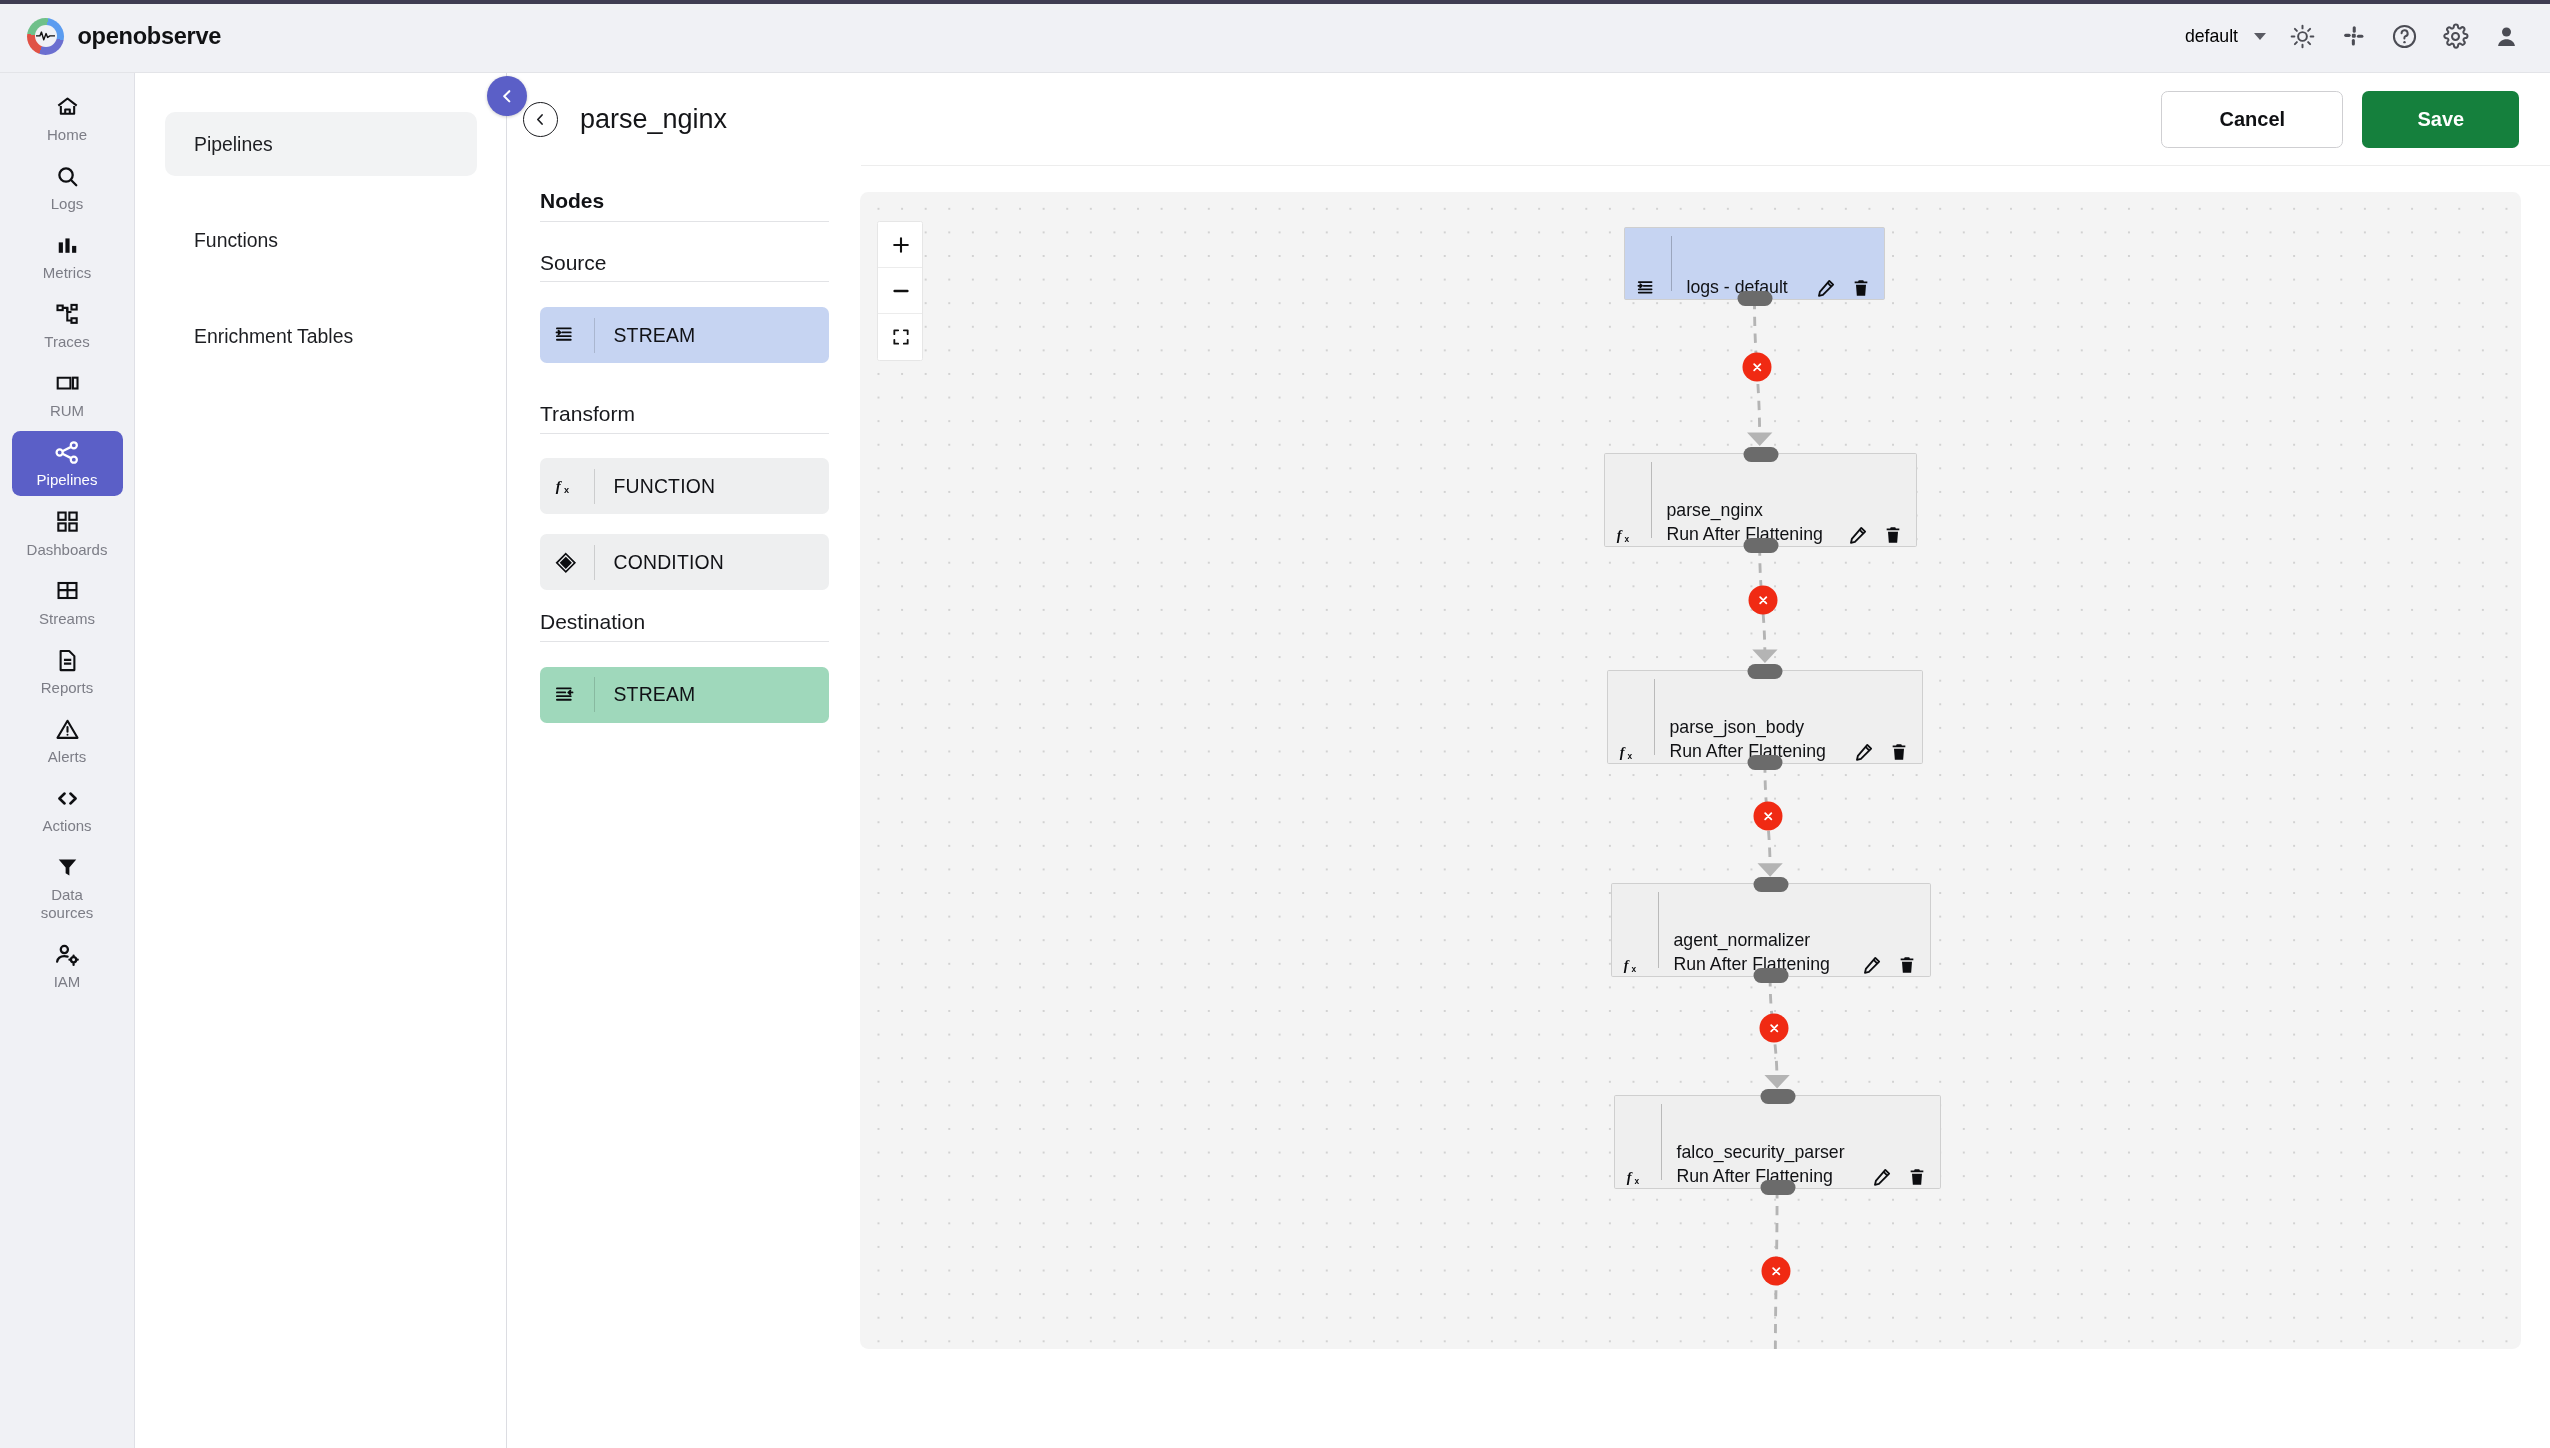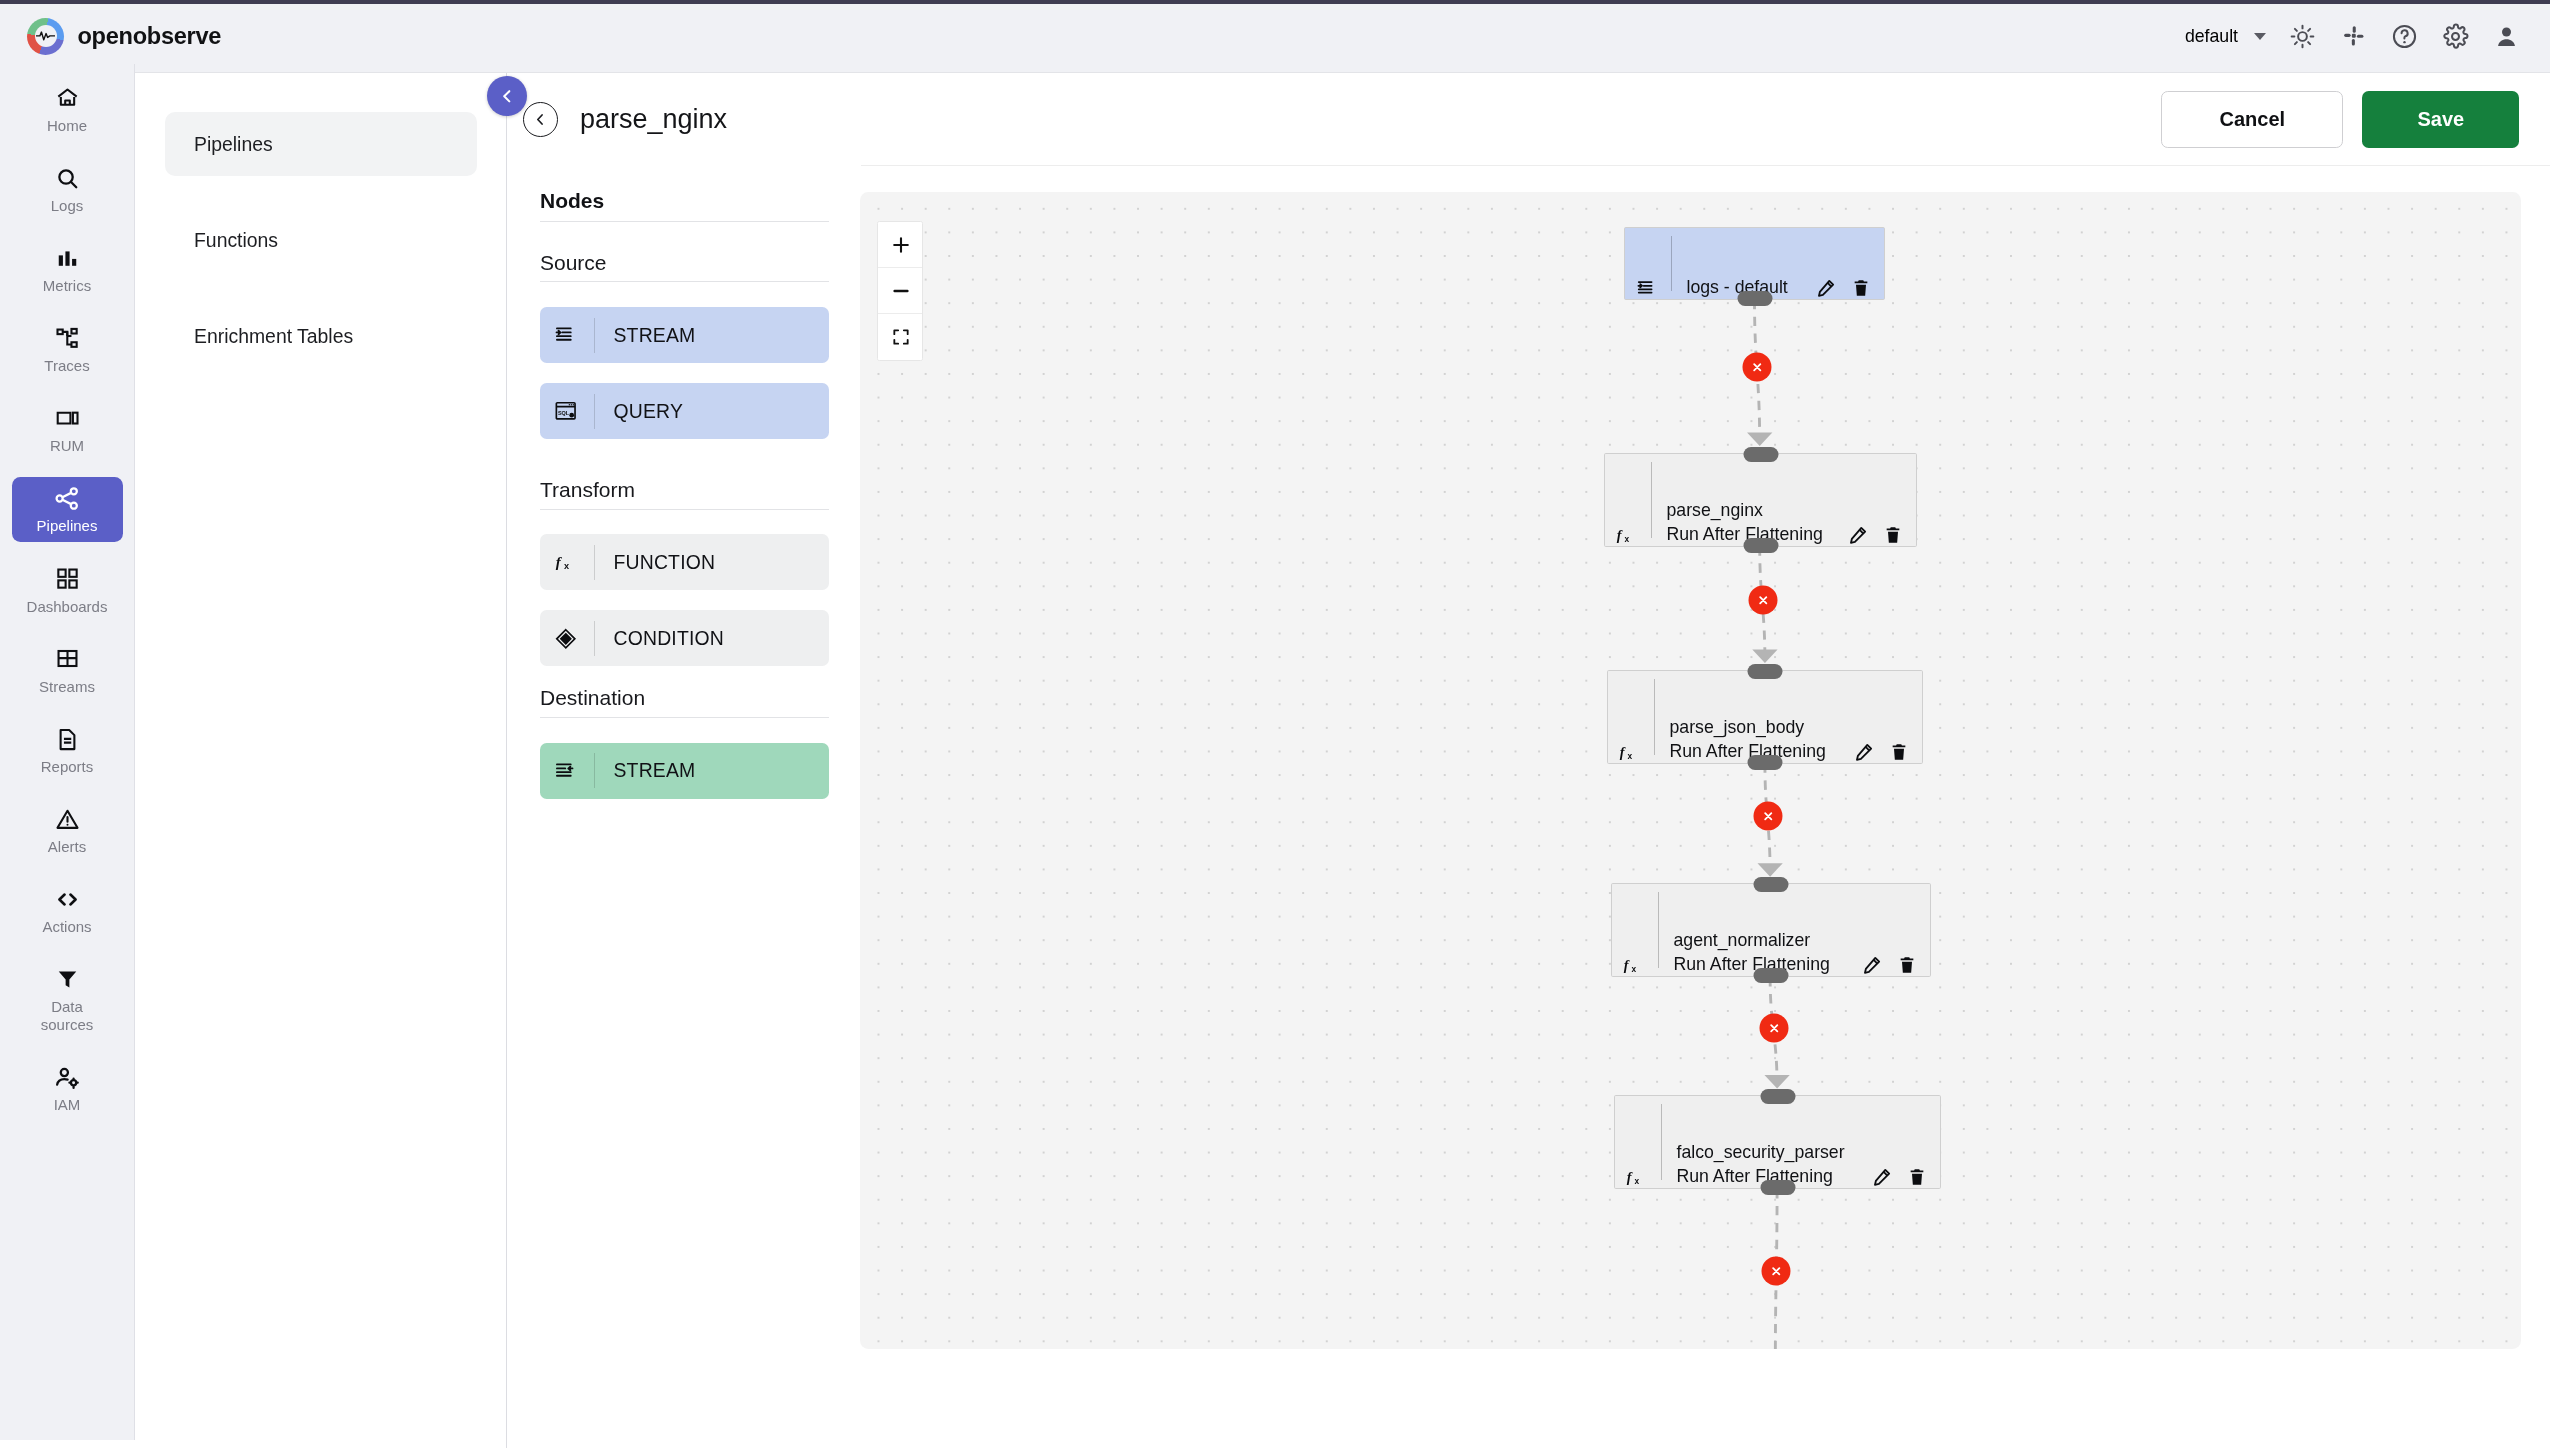--- a/index.html
+++ b/index.html
@@ -35,24 +35,24 @@
   .logo-pulse { position: relative; z-index: 2; width: 18.6px; height: 11.8px; }
   .brand-name { font-size: 23.6px; font-weight: 700; color: #111214; letter-spacing: -0.3px; }
 
   .topbar-right { margin-left: auto; display: flex; align-items: center; gap: 22px; margin-right: 29px; }
   .org-select { display: flex; align-items: center; gap: 16px; font-size: 17.7px; color: #000000; cursor: pointer; }
   .caret { width: 0; height: 0; border-left: 6.7px solid transparent; border-right: 6.7px solid transparent; border-top: 7.6px solid #5a5b63; }
   .tb-icon { width: 29px; height: 29px; display: flex; align-items: center; justify-content: center; cursor: pointer; color: #4b4c54; }
 
   
   #rail {
-    position: absolute; left: 0; top: 64px; width: 135px; height: 1376px;
+    position: absolute; left: 0; top: 73px; width: 135px; height: 1376px;
     background: #f0f1f5; border-right: 0.8px solid #dfe0e6;
     padding-top: 11.8px;
-    display: flex; flex-direction: column; align-items: center; gap: 15px;
+    display: flex; flex-direction: column; align-items: center; gap: 4px;
   }
   .rail-item {
     width: 111px; padding: 7.6px 0 6.7px; border-radius: 8.4px;
     display: flex; flex-direction: column; align-items: center; gap: 4.2px;
     cursor: pointer;
   }
   .rail-item .ri-ico { color: #0e0f12; display: flex; align-items: center; justify-content: center; height: 29px; }
   .rail-item .ri-lbl { font-size: 15px; color: #7c7d86; line-height: 1.18; text-align: center; }
   .rail-item.active { background: #5b5fc7; }
   .rail-item.active .ri-ico { color: #ffffff; }
@@ -417,35 +417,20 @@
       <svg width="23.6" height="23.6" viewBox="0 0 24 24" fill="none" stroke="currentColor" stroke-width="1.9" stroke-linecap="round">
         <path d="M3 5.5h14"></path>
           <path d="M8.4 9.6h8.6"></path>
           <path d="M3 13.4h14"></path>
           <path d="M3 17h14"></path>
         <path d="M2.6 9.6h3.6M4.6 7.8l1.9 1.8-1.9 1.8"></path>
       </svg>
     </span>
     <span class="nb-sep"></span>
     <span class="nb-lbl">STREAM</span>
-  </div>
-  <div class="node-btn nb-source">
-    <span class="nb-ico">
-      <svg width="23.6" height="22" viewBox="0 0 24 22" fill="none" stroke="currentColor" stroke-width="1.7">
-        <rect x="2.4" y="2.6" width="19" height="16.4" rx="1"></rect>
-        <path d="M2.4 6.6h19"></path>
-        <circle cx="15.6" cy="4.6" r=".7" fill="currentColor" stroke="none"></circle>
-          <circle cx="17.6" cy="4.6" r=".7" fill="currentColor" stroke="none"></circle>
-          <circle cx="19.6" cy="4.6" r=".7" fill="currentColor" stroke="none"></circle>
-        <text x="4" y="14.6" font-family="Liberation Sans, sans-serif" font-size="5.6" font-weight="700" fill="currentColor" stroke="none">SQL</text>
-        <circle cx="18" cy="15.2" r="2.4" fill="currentColor" stroke="none"></circle>
-      </svg>
-    </span>
-    <span class="nb-sep"></span>
-    <span class="nb-lbl">QUERY</span>
   </div>
 
   <div class="group-gap"></div>
 
   <div class="group-title">Transform</div>
   <div class="group-rule"></div>
   <div class="node-btn nb-transform">
     <span class="nb-ico">
       <svg width="25" height="22" viewBox="0 0 30 26" fill="currentColor">
         <text x="2" y="19" font-family="Liberation Serif, serif" font-size="18" font-style="italic" font-weight="700">f</text>

